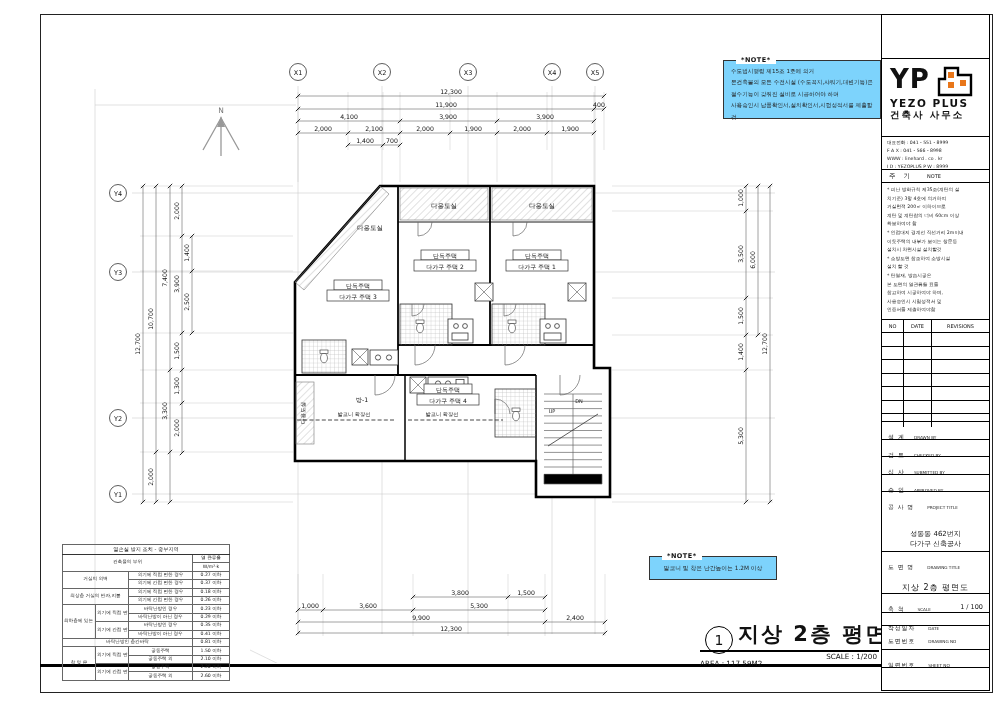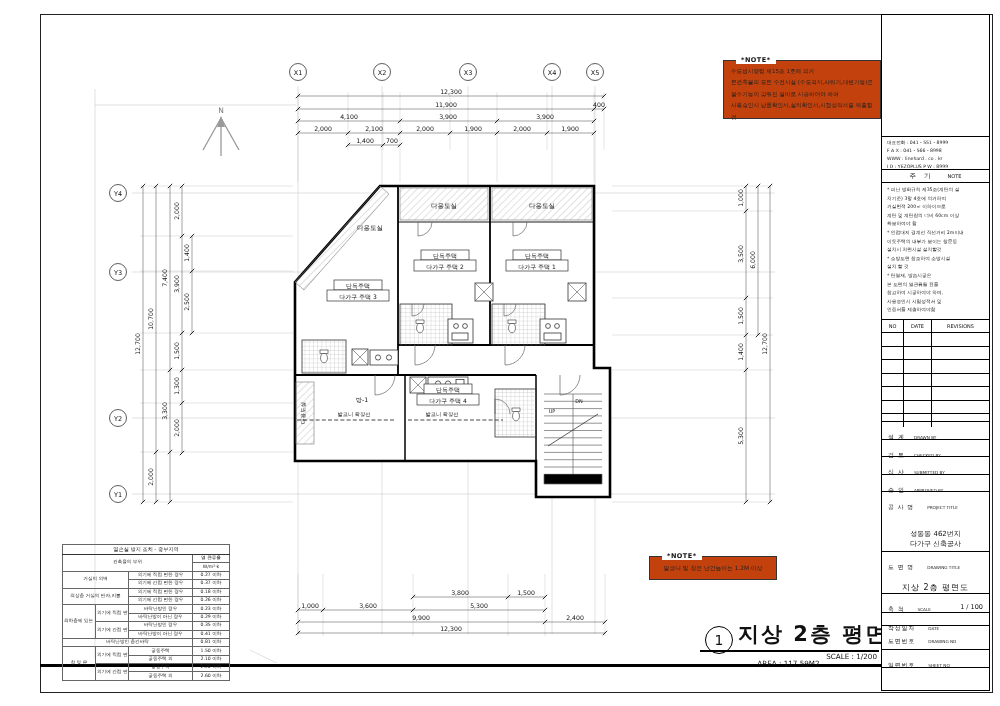--- a/index.html
+++ b/index.html
@@ -3,48 +3,48 @@
 <meta charset="utf-8">
 <style>
   html,body{margin:0;padding:0;background:#fff;}
   body{width:1000px;height:706px;position:relative;overflow:hidden;
        font-family:"DejaVu Sans","Liberation Sans",sans-serif;color:#111;}
   .abs{position:absolute;}
   
   .frame{left:40px;top:14px;width:951px;height:677px;border:1px solid #222;}
   .heavyline{left:40px;top:664px;width:841px;height:3px;background:#000;}
   
-  .notebox{border:1px solid #333;background:#c2410c;}
+  .notebox{border:1px solid #333;background:#7dd3fc;}
   .notebox .nb-title{position:absolute;top:-5px;left:12px;background:#fff;padding:0 5px;
        font-size:6.5px;font-weight:bold;letter-spacing:.5px;}
   .nb-body{white-space:pre-line;font-size:5.6px;line-height:2.05;padding:5px 7px 2px 7px;color:#222;}
   .nb-body1{font-size:5.8px;padding-top:7px;text-align:center;color:#222;}
   
   .tcircle{left:705px;top:626px;width:26px;height:26px;border:1.8px solid #000;border-radius:50%;
        font-size:14px;line-height:26px;text-align:center;}
   .btitle{left:738px;top:620px;width:142px;font-size:21px;font-weight:600;letter-spacing:2px;white-space:nowrap;}
   .tunder{left:700px;top:650px;width:179px;height:2px;background:#000;}
   .tscale{left:700px;top:651.5px;width:177px;text-align:right;font-size:7.2px;}
-  .tarea{left:700px;top:658.5px;width:177px;text-align:center;font-size:7.2px;}
+  .tarea{left:700px;top:658.5px;width:177px;text-align:left;font-size:7.2px;}
   
   .heat{left:62px;top:544px;}
   .heat table{border-collapse:collapse;table-layout:fixed;width:167px;border:1px solid #333;}
   .heat td{border:0.6px solid #666;font-size:4.6px;line-height:1.05;height:7.4px;
        padding:0 1px;text-align:center;overflow:hidden;white-space:nowrap;color:#222;}
   .heat td.tt{font-size:5.2px;height:9px;border-bottom:1px solid #333;}
   .heat td.v{text-align:center;}
   
   .tb{left:881px;top:14px;width:109px;height:677px;border:1.8px solid #000;background:#fff;box-sizing:border-box;}
   .tbsec{position:absolute;left:0;width:100%;box-sizing:border-box;border-top:1px solid #000;}
   .tb .bold-top{border-top:1.8px solid #000;}
   .yp{font-size:26px;font-weight:bold;letter-spacing:1px;line-height:28px;}
   .logoname{font-size:10.5px;font-weight:bold;letter-spacing:1.5px;}
   .logosub{font-size:9.5px;font-weight:bold;letter-spacing:2px;}
   .contact{white-space:pre-line;font-size:4.6px;line-height:8px;padding:2px 5px;color:#222;}
-  .notehdr{display:flex;align-items:center;gap:14px;padding:2px 7px;justify-content:center;}
+  .notehdr{display:flex;align-items:center;gap:14px;padding:2px 7px;}
   .notehdr .kr{font-size:6.5px;letter-spacing:3px;}
   .notehdr .en{font-size:5px;}
   .tbnote{white-space:pre-line;font-size:4.7px;line-height:8.6px;padding:3px 5px;color:#222;}
   .revgrid{display:grid;grid-template-columns:22px 28px 1fr;}
   .revgrid>div{border-right:1px solid #000;font-size:5px;text-align:center;line-height:13px;height:13px;}
   .revgrid>div:last-child{border-right:none;}
   .revrow{display:grid;grid-template-columns:22px 28px 1fr;height:12.5px;border-top:1px solid #000;}
   .revrow>div{border-right:1px solid #000;}
   .revrow>div:last-child{border-right:none;}
   .signrow{height:17.5px;border-top:1px solid #000;padding:2px 6px;box-sizing:border-box;}
@@ -405,20 +405,33 @@
   <tr>
           <td>공동주택 외</td>
       <td class="v">2.60 이하</td>
         </tr>
 </tbody>
     </table>
 </div>
 
 <div class="abs tb">
 
+  <div class="tbsec bold-top" style="top:43px;height:78px;padding:6px 8px;box-sizing:border-box">
+    <div style="display:flex;align-items:flex-start;gap:6px;">
+      <span class="yp">YP</span>
+      <svg width="38" height="32" viewBox="0 0 38 32">
+        <path d="M3,30 V14 H9 V3 H22 V10 H35 V30 Z" fill="none" stroke="#000" stroke-width="2.4"></path>
+        <rect x="12" y="7" width="6" height="6" fill="#E8761A"></rect>
+        <rect x="12" y="17" width="6" height="6" fill="#E8761A"></rect>
+        <rect x="24" y="15" width="6" height="6" fill="#E8761A"></rect>
+      </svg>
+    </div>
+    <div class="logoname">YEZO PLUS</div>
+    <div class="logosub">건축사 사무소</div>
+  </div>
 
   <div class="tbsec" style="top:121px;height:33px">
     <div class="contact">대표전화 : 041 - 551 - 8999
 F A X : 041 - 566 - 8998
 WWW : linehard . co . kr
 I D : YEZOPLUS  P W : 8999</div>
   </div>
 
   <div class="tbsec bold-top notehdr" style="top:154px;height:13px">
     <span class="kr">주  기</span>

